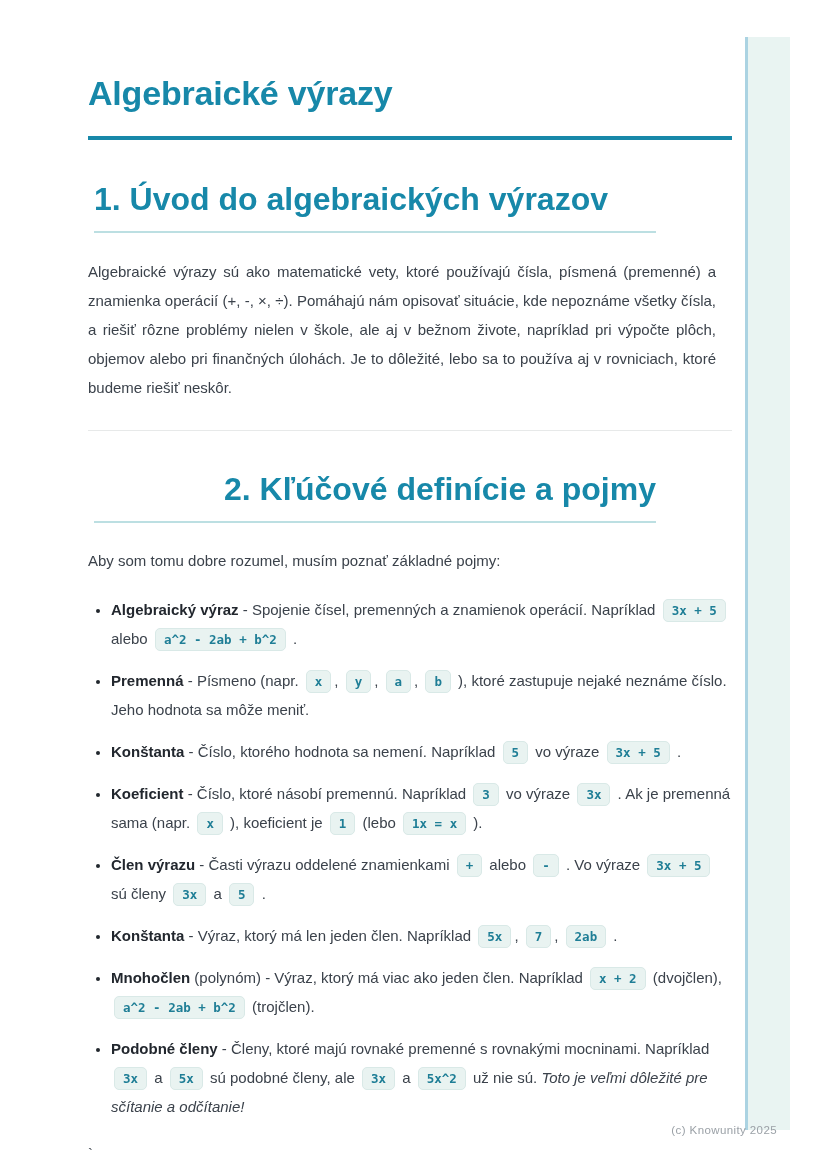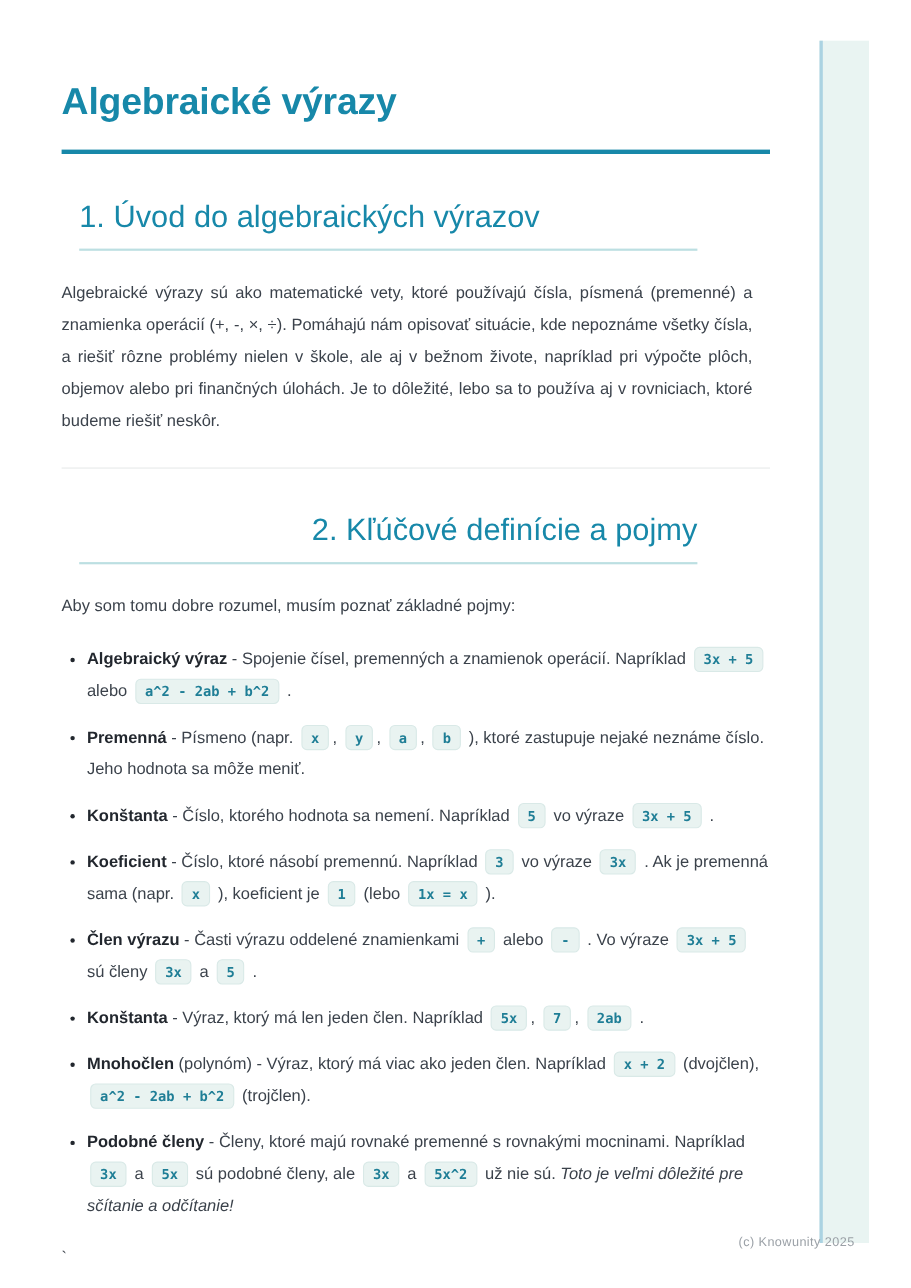--- a/index.html
+++ b/index.html
@@ -13,40 +13,40 @@
   }
   .strip {
     position: absolute;
     top: 37px; right: 38px;
     width: 42px; height: 1093px;
     background: var(--strip-bg, #e9f4f2);
     border-left: 3px solid var(--strip-border, #abd3e2);
   }
   .content {
     position: absolute;
-    left: 56px; top: 74px;
+    left: 88px; top: 74px;
     width: 644px;
   }
   h1 {
     margin: 0;
     font-size: 34px;
     font-weight: bold;
     letter-spacing: -0.2px;
     color: var(--accent, #1788a9);
   }
   .h1-rule {
     margin-top: 23px;
     height: 4px;
     width: 644px;
     background: var(--accent, #1788a9);
   }
   h2 {
-    margin: 16px;
-    font-size: 28px;
-    font-weight: normal;
+    margin: 6px;
+    font-size: 32px;
+    font-weight: bold;
     color: var(--accent, #1788a9);
     padding-bottom: 13px;
     border-bottom: 2px solid var(--heading-underline, #bcdfe2);
     width: 562px;
   }
   .sec-1 h2 { margin-top: 41px; }
   .sec-2 h2 { margin-top: 40px; text-align: right; }
   .para {
     margin: 24px 16px 0 0;
     font-size: 15px;

